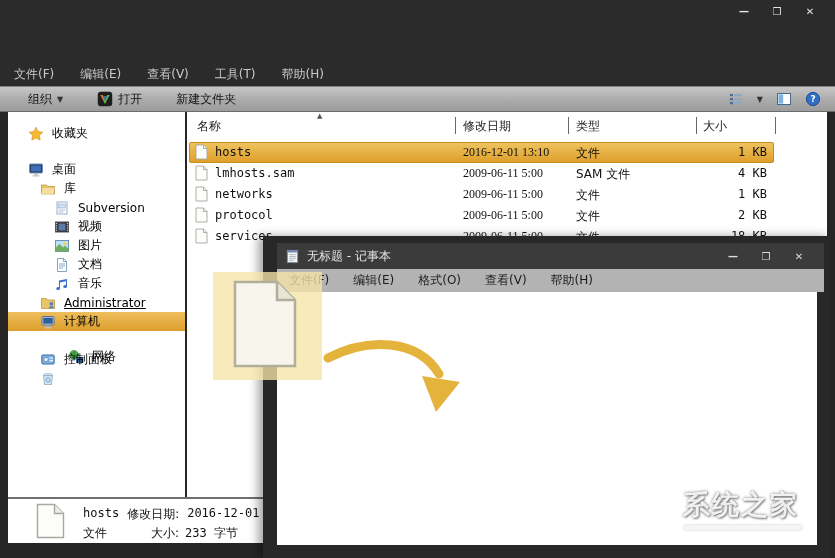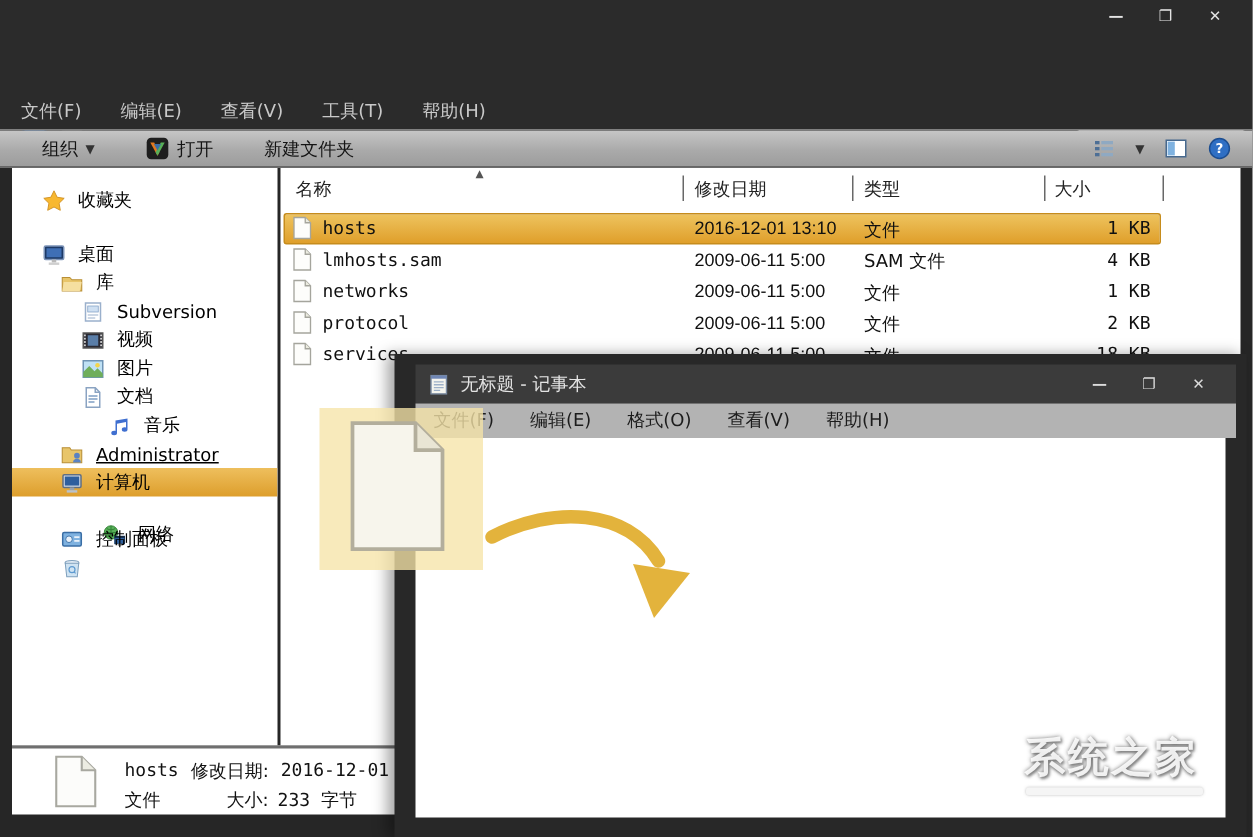--- a/index.html
+++ b/index.html
@@ -49,21 +49,21 @@
   .ticon{width:16px;height:16px;flex:0 0 16px;}
 
   .listpane{position:absolute;left:187px;top:112px;width:640px;height:385px;background:#ffffff;}
   .hcell{position:absolute;top:6px;font-size:12px;color:#222;cursor:default;}
   .hsep{position:absolute;top:5px;width:1px;height:17px;background:#686868;}
   .sortglyph{position:absolute;left:130px;top:0px;font-size:7px;color:#555;}
   .frow{position:absolute;left:0;width:640px;height:21px;font-size:12px;color:#101010;}
   .frow .hl{position:absolute;left:2px;top:0;width:585px;height:21px;background:linear-gradient(#eec35e,#df9f2b);border:1px solid #c68c1c;border-radius:2px;box-sizing:border-box;}
   .ficon{position:absolute;left:8px;top:2px;width:13px;height:16px;}
   .fname{position:absolute;left:28px;top:3px;font-family:"DejaVu Sans Mono","Liberation Mono",monospace;}
-  .fdate{position:absolute;left:276px;top:3px;font-family:Liberation Sans, sans-serif;}
+  .fdate{position:absolute;left:276px;top:3px;font-family:Liberation Serif, serif;}
   .ftype{position:absolute;left:389px;top:3px;}
   .fsize{position:absolute;left:450px;top:3px;width:130px;text-align:right;font-family:"DejaVu Sans Mono","Liberation Mono",monospace;}
 
   .details{position:absolute;left:8px;top:497px;width:819px;height:46px;background:#fff;border-top:2px solid #6f6f6f;box-sizing:border-box;}
   .dicon{position:absolute;left:28px;top:4px;width:29px;height:36px;}
   .dline1{position:absolute;left:75px;top:7px;font-size:12px;color:#111;display:flex;gap:8px;}
   .dline2{position:absolute;left:75px;top:26px;font-size:12px;color:#111;display:flex;}
   .dmono{font-family:"DejaVu Sans Mono","Liberation Mono",monospace;}
   .dgap{width:44px;}
 
@@ -286,21 +286,21 @@
       <div class="side-item" style="top: 143px; padding-left: 46px;">
         <span class="ticon">
           <svg viewBox="0 0 16 16">
             <path d="M3.5 1.5h6l3 3v10h-9z" fill="#fff" stroke="#8aa3c2"></path>
             <path d="M9.5 1.5v3h3" fill="none" stroke="#8aa3c2"></path>
             <path d="M5 7h6M5 9h6M5 11h4" stroke="#7f9fc4" stroke-width=".9"></path>
           </svg>
         </span>
         <span>文档</span>
       </div>
-      <div class="side-item" style="top: 162px; padding-left: 46px; margin-left: 18px;">
+      <div class="side-item" style="top: 162px; padding-left: 46px;">
         <span class="ticon">
           <svg viewBox="0 0 16 16">
             <path d="M6 12.6a1.9 1.5 0 1 1-1.9-1.5c.4 0 .7.1.9.2V4.4L13 3v7.4a1.9 1.5 0 1 1-1.9-1.5c.4 0 .7.1.9.2V5.3L6 6.5z" fill="#3f6fd0"></path>
           </svg>
         </span>
         <span>音乐</span>
       </div>
       <div class="side-item" style="top: 181px; padding-left: 32px; text-decoration: underline;">
         <span class="ticon">
           <svg viewBox="0 0 16 16">

